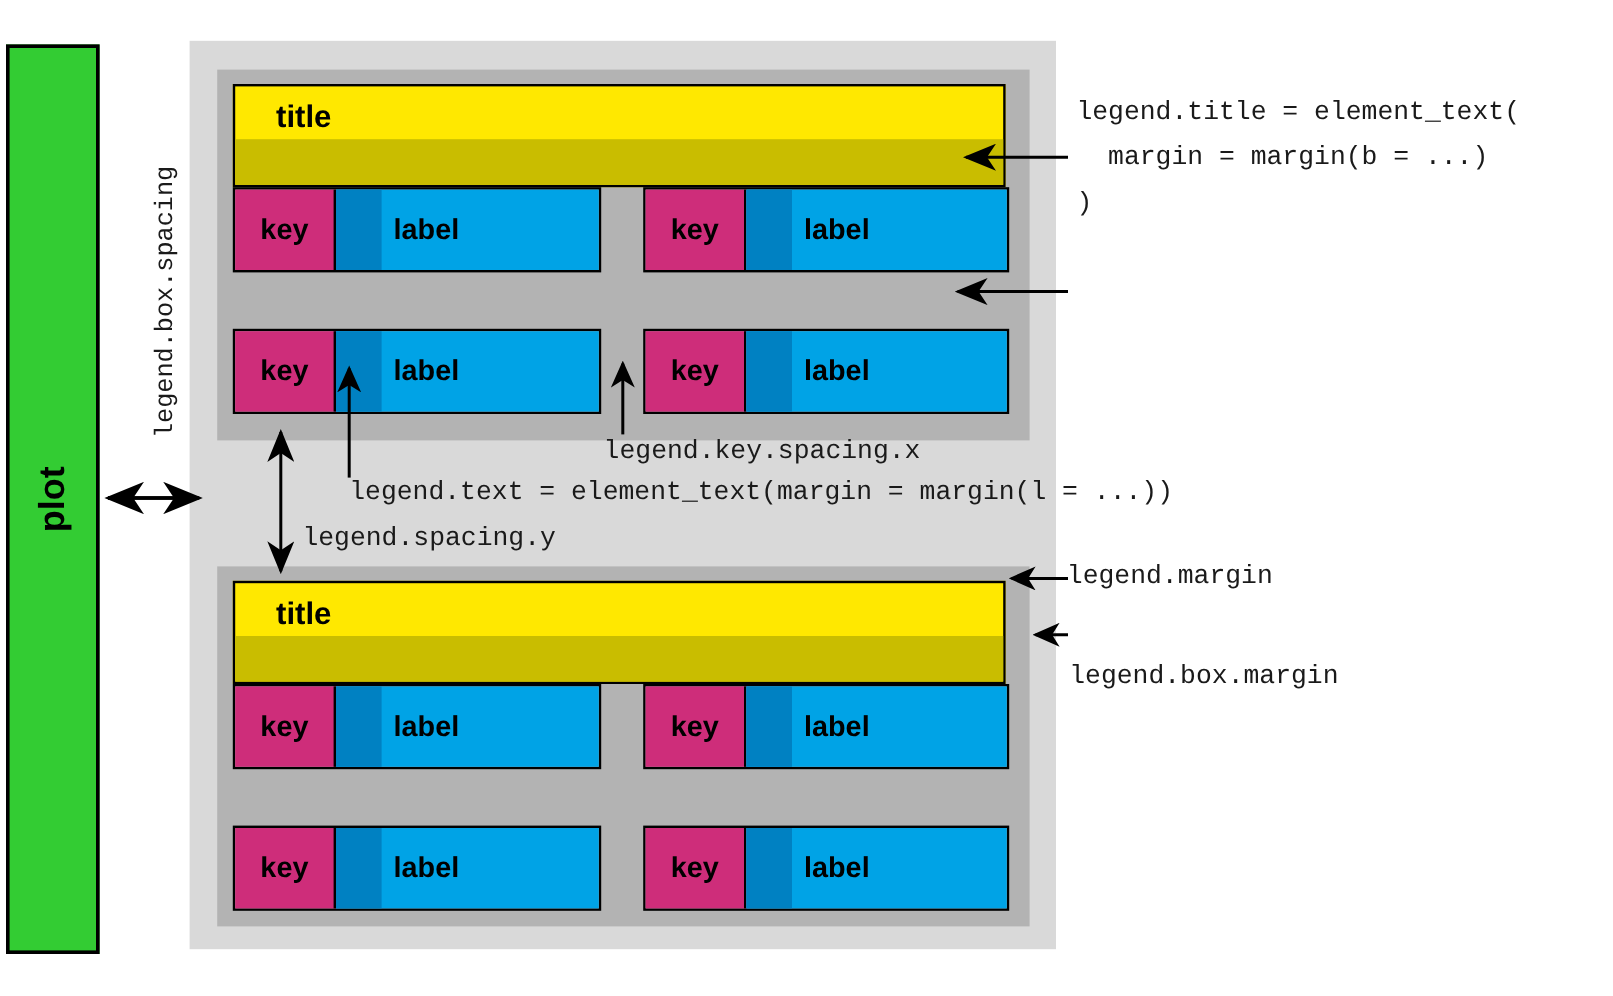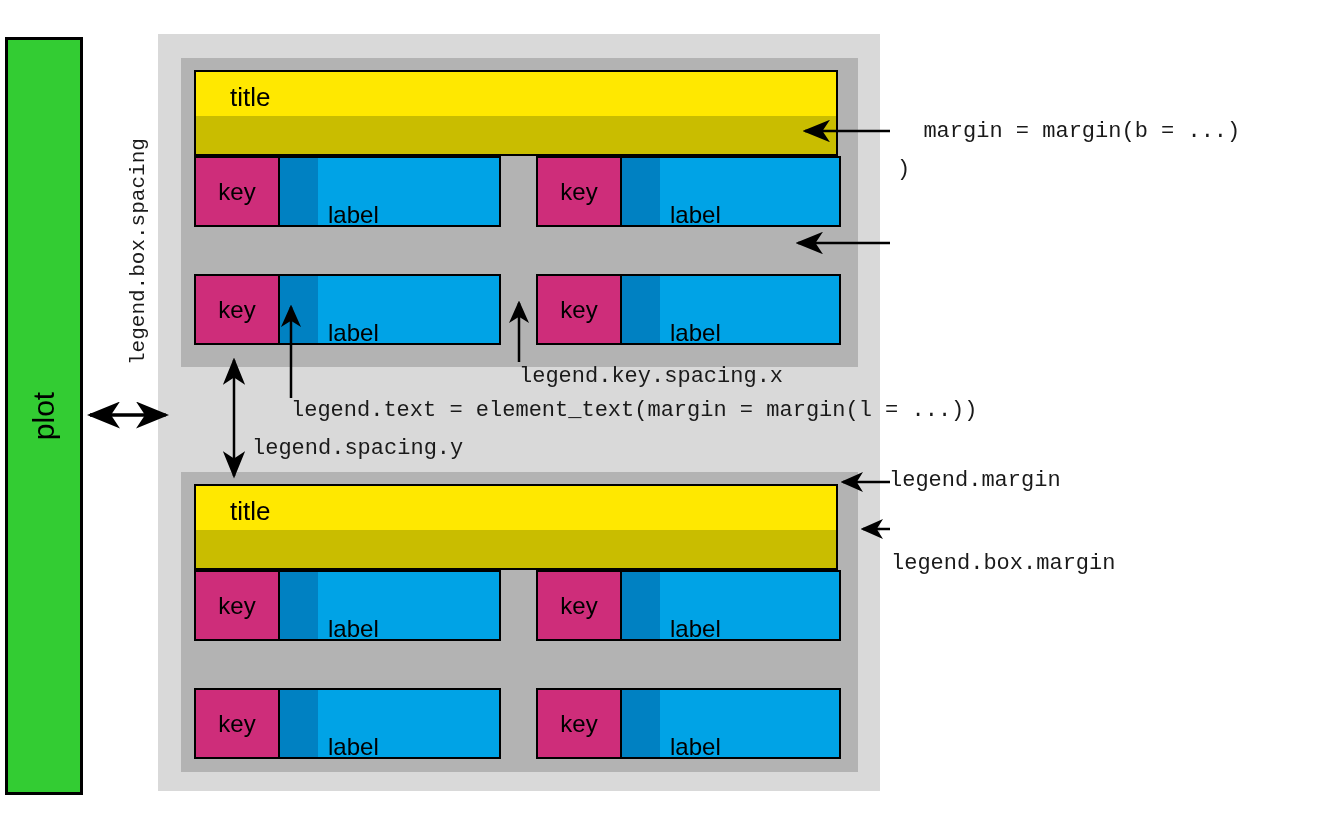--- a/index.html
+++ b/index.html
@@ -13,21 +13,21 @@
     position: relative;
     overflow: hidden;
     font-family: "Liberation Sans", sans-serif;
   }
   .stage {
     position: absolute;
     left: 0; top: 0;
     width: 1344px;
     height: 830px;
   }
-  .abs { position: absolute; }
+  .abs { position: absolute; font-weight: bold; }
 
   
   #plot-panel {
     left: 5px; top: 37px;
     width: 78px; height: 758px;
     background: #33CC33;
     border: 3px solid #000000;
     box-sizing: border-box;
   }
   #plot-label {
@@ -137,21 +137,20 @@
     width: 38px;
     background: #0081C2;
   }
   .label-text {
     position: absolute;
     left: 48px; top: 50%;
     transform: translateY(-50%);
     font-size: 24px;
     color: #000000;
     font-family: "Liberation Sans", sans-serif;
-    margin-top: 23px;
   }
 
   
   .anno {
     position: absolute;
     font-family: "Liberation Mono", "DejaVu Sans Mono", monospace;
     font-size: 22px;
     color: #1a1a1a;
     white-space: pre;
     line-height: 1.0;
@@ -315,25 +314,26 @@
     <line x1="291" y1="398" x2="291" y2="307" stroke="#000" stroke-width="2.5" marker-end="url(#ahs)"></line>
 
     <line x1="519" y1="362" x2="519" y2="303" stroke="#000" stroke-width="2.5" marker-end="url(#ahs)"></line>
 
     <line x1="234" y1="420" x2="234" y2="360" stroke="#000" stroke-width="2.5" marker-end="url(#ah)"></line>
     <line x1="234" y1="420" x2="234" y2="476" stroke="#000" stroke-width="2.5" marker-end="url(#ah)"></line>
   </svg>
 
   <div class="anno-rot" style="left:127px; top:365px;">legend.box.spacing</div>
 
+  <div class="anno" style="left:897px; top:83px;">legend.title = element_text(</div>
   <div class="anno" style="left:897px; top:121px;">  margin = margin(b = ...)</div>
   <div class="anno" style="left:897px; top:159px;">)</div>
 
 
-  <div class="anno" style="left:519px; top:366px;">legend.key.spacing.x</div>
+  <div class="anno" style="left:503px; top:366px;">legend.key.spacing.x</div>
 
   <div class="anno" style="left:291px; top:400px;">legend.text = element_text(margin = margin(l = ...))</div>
 
   <div class="anno" style="left:252px; top:438px;">legend.spacing.y</div>
 
   <div class="anno" style="left:889px; top:470px;">legend.margin</div>
   <div class="anno" style="left:891px; top:517px;margin-top:36px;">legend.box.margin</div>
 
 </div>
 

